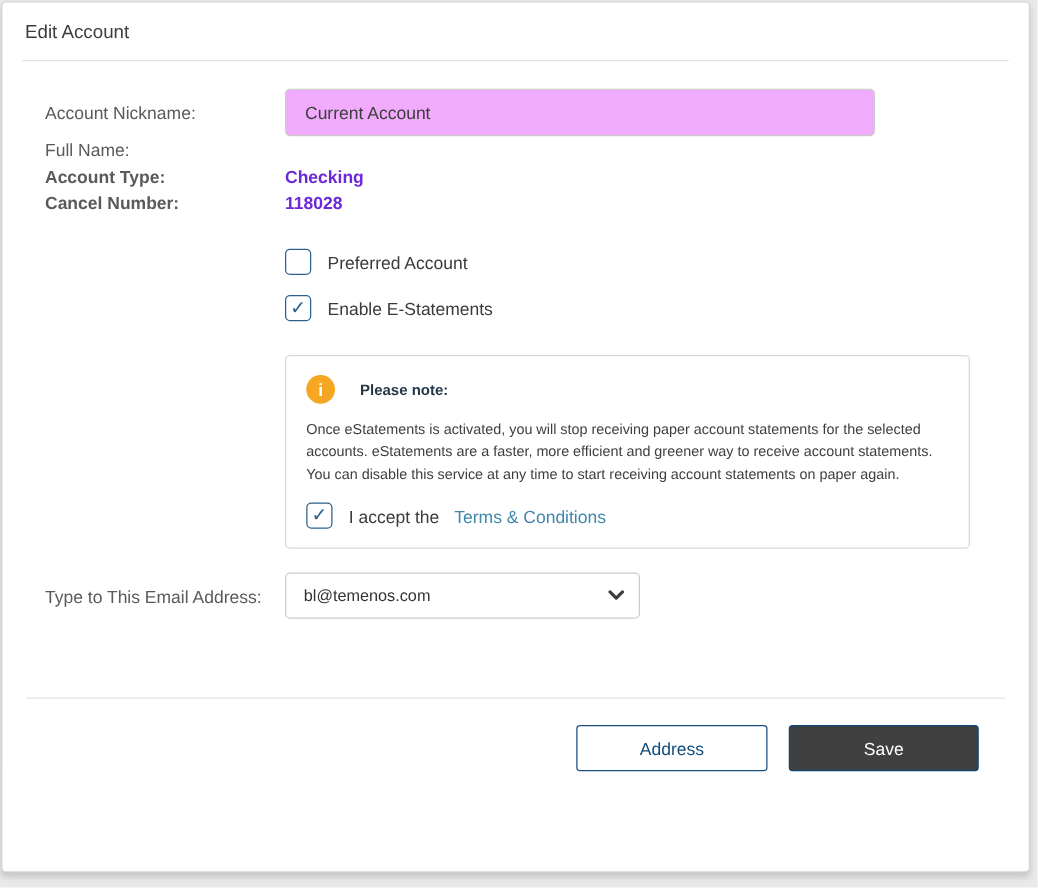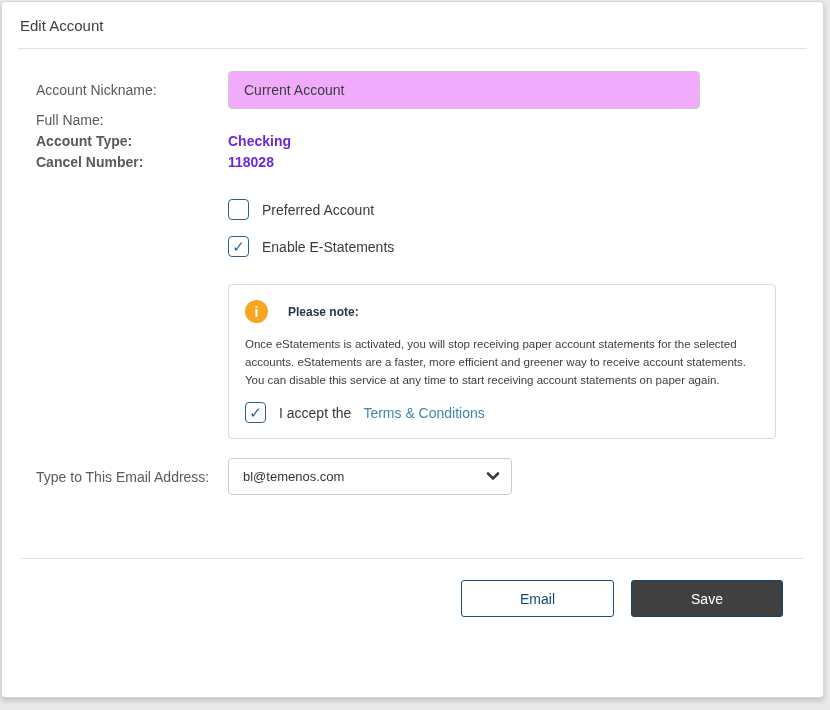--- a/index.html
+++ b/index.html
@@ -171,17 +171,17 @@
           <polyline points="2,4.5 7,9.5 12,4.5" fill="none" stroke="#3c3c3c" stroke-width="2.6" stroke-linecap="round" stroke-linejoin="round"></polyline>
         </svg>
       </span>
     </div>
 
   </div>
 
   <div class="footer-divider"></div>
 
   <div class="footer">
-    <button class="btn btn-cancel">Email</button>
+    <button class="btn btn-cancel">Address</button>
     <button class="btn btn-save">Save</button>
   </div>
 
 </div>
 
 </body></html>

